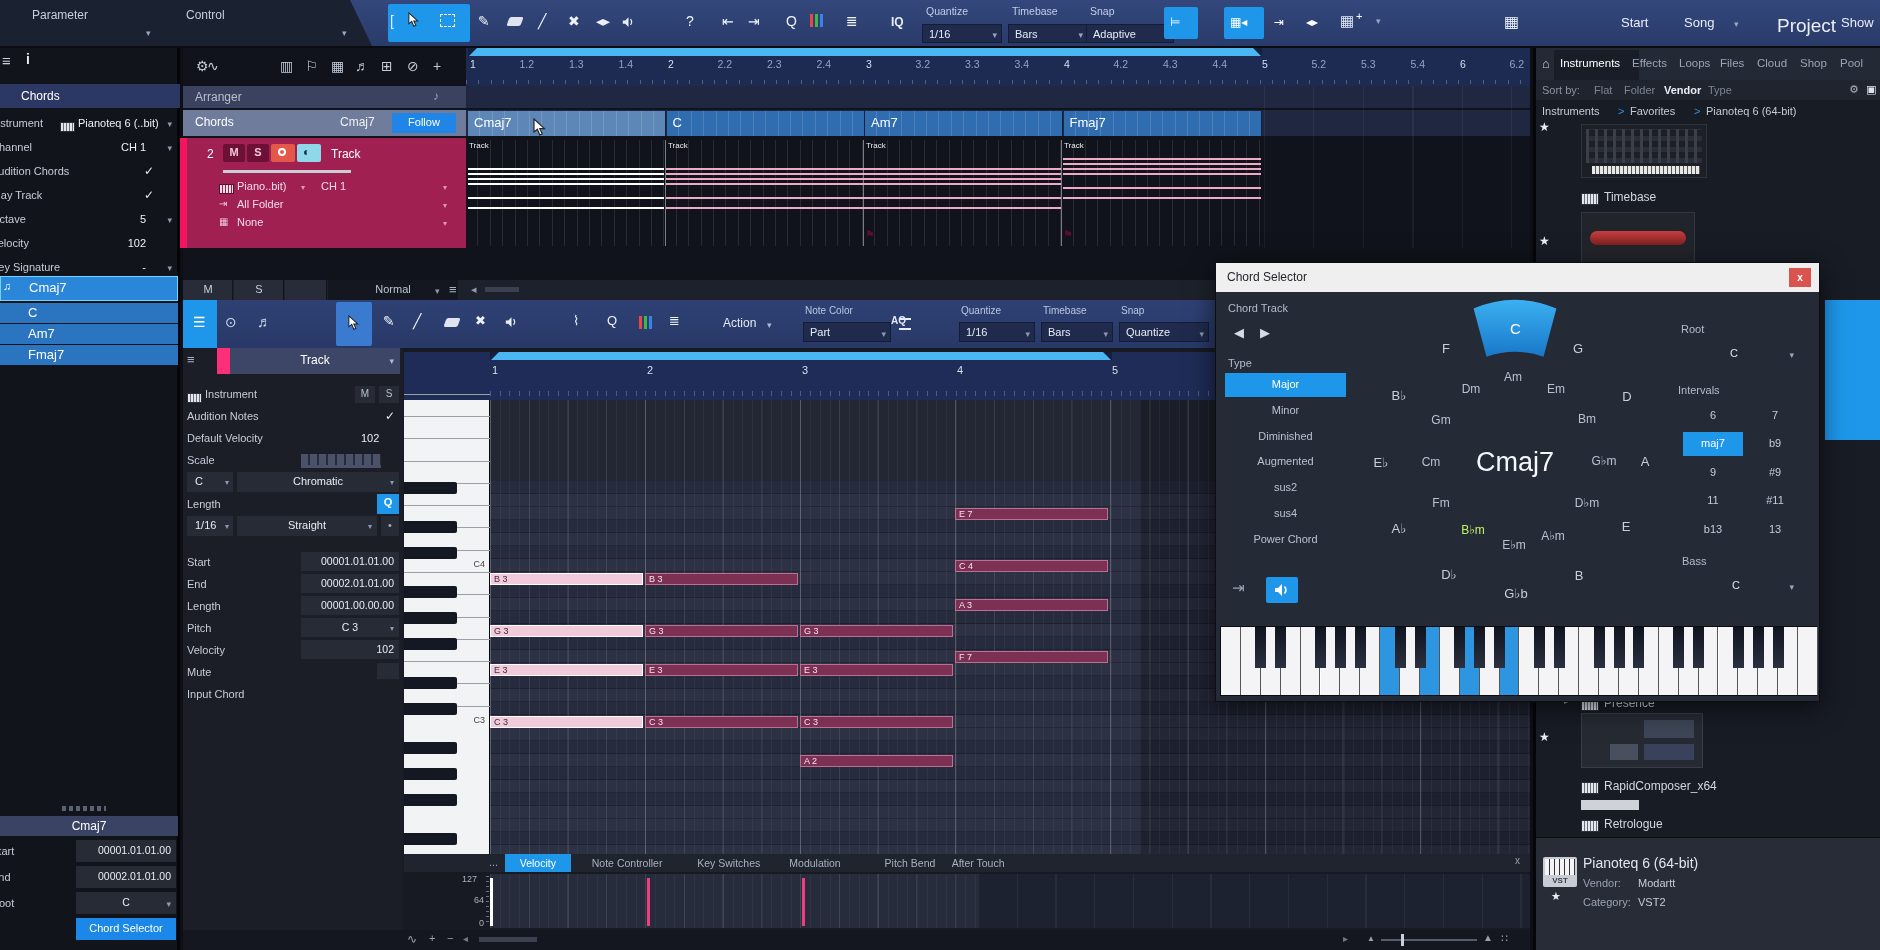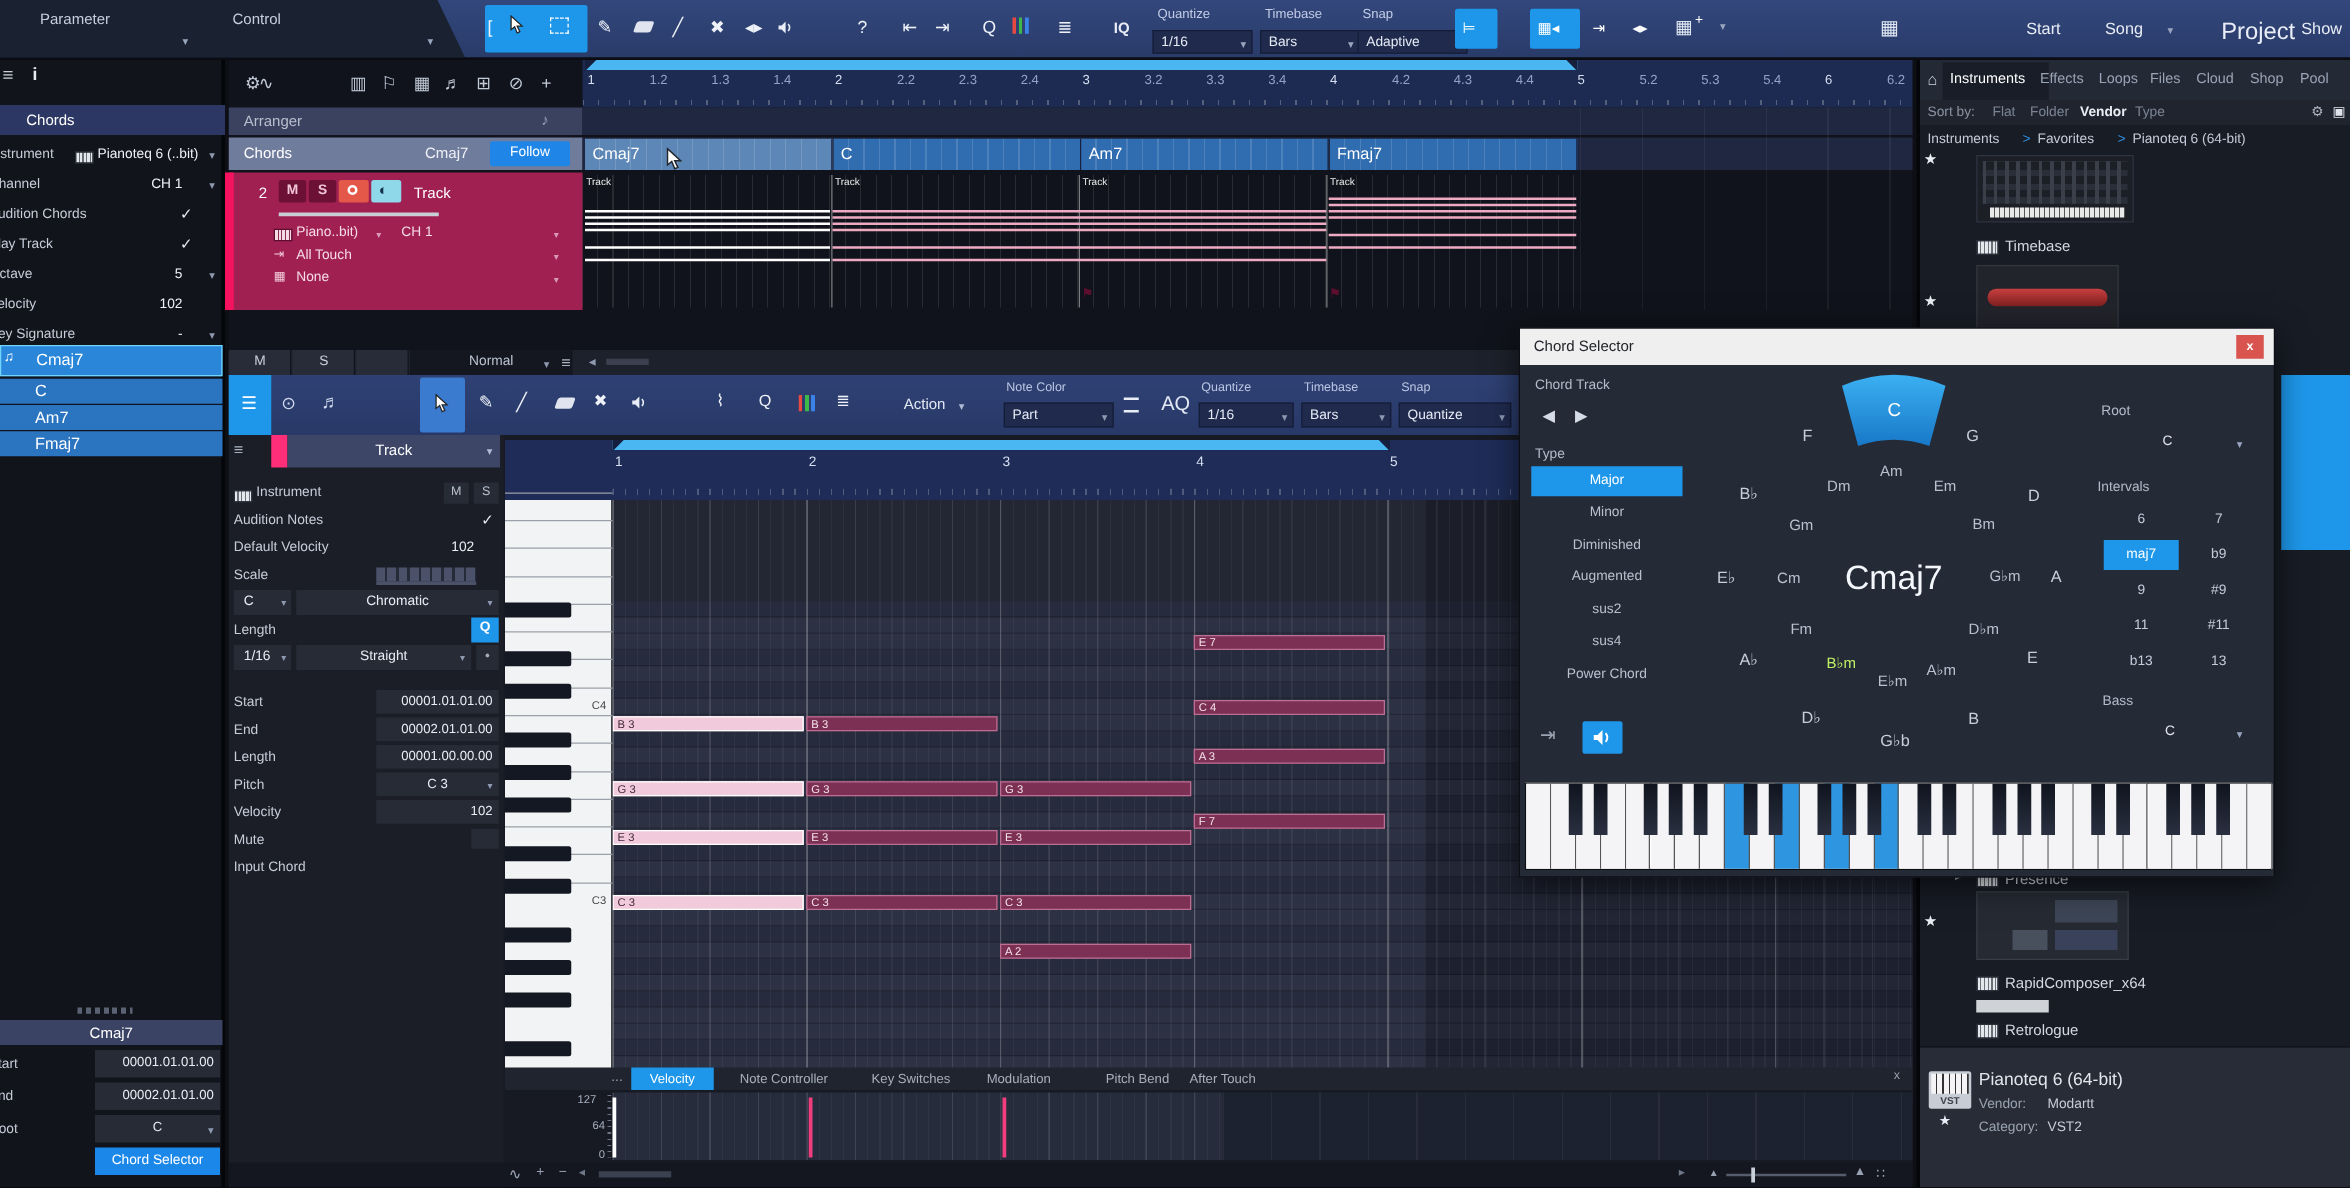--- a/index.html
+++ b/index.html
@@ -254,21 +254,21 @@
         <div class="abs" style="left: 40px; top: 32px; width: 128px; height: 3px; background: rgb(200, 205, 214);"></div>
         <div class="abs" style="left: 36px; top: 40px; width: 240px; height: 18px;">
           <div class="abs" style="left: 0px; top: 4px;"><span class="kbdico pink"></span></div>
           <div class="abs" style="left: 18px; top: 2px; color: rgb(244, 219, 230); white-space: nowrap;">Piano..bit)</div>
           <div class="abs" style="left: 82px; top: 5px; color: rgb(216, 154, 180); font-size: 8px; white-space: nowrap;">▾</div>
           <div class="abs" style="left: 102px; top: 2px; color: rgb(244, 219, 230); white-space: nowrap;">CH 1</div>
           <div class="abs" style="left: 224px; top: 5px; color: rgb(216, 154, 180); font-size: 8px; white-space: nowrap;">▾</div>
         </div>
         <div class="abs" style="left: 36px; top: 58px; width: 240px; height: 18px;">
           <div class="abs" style="left: 0px; top: 2px; color: rgb(240, 198, 214); font-size: 10px; white-space: nowrap;">⇥</div>
-          <div class="abs" style="left: 18px; top: 2px; color: rgb(244, 219, 230); white-space: nowrap;">All Touch</div>
+          <div class="abs" style="left: 18px; top: 2px; color: rgb(244, 219, 230); white-space: nowrap;">All Folder</div>
           <div class="abs" style="left: 224px; top: 5px; color: rgb(216, 154, 180); font-size: 8px; white-space: nowrap;">▾</div>
         </div>
         <div class="abs" style="left: 36px; top: 76px; width: 240px; height: 18px;">
           <div class="abs" style="left: 0px; top: 2px; color: rgb(240, 198, 214); font-size: 10px; white-space: nowrap;">▦</div>
           <div class="abs" style="left: 18px; top: 2px; color: rgb(244, 219, 230); white-space: nowrap;">None</div>
           <div class="abs" style="left: 224px; top: 5px; color: rgb(216, 154, 180); font-size: 8px; white-space: nowrap;">▾</div>
         </div>
       </div>
       <div class="abs" style="left: 283px; top: 92px; width: 798px; height: 106px; background: repeating-linear-gradient(90deg, transparent 0px, transparent 11.4px, rgba(255, 255, 255, 0.1) 11.4px, rgba(255, 255, 255, 0.1) 12.4px);">
         <div class="abs" style="left: 199px; top: 0px; width: 1px; height: 106px; background: rgba(255, 255, 255, 0.45);"></div>
@@ -345,21 +345,21 @@
       <div class="abs" style="left: 456px; top: 36px; width: 13px; height: 13px; background: linear-gradient(90deg, rgb(232, 72, 64) 0px, rgb(232, 72, 64) 3px, transparent 3px, transparent 5px, rgb(63, 184, 74) 5px, rgb(63, 184, 74) 8px, transparent 8px, transparent 10px, rgb(59, 130, 232) 10px, rgb(59, 130, 232) 13px);"></div>
       <div class="abs" style="left: 486px; top: 33px; color: rgb(238, 242, 248); font-size: 13px; white-space: nowrap;">≣</div>
       <div class="abs" style="left: 540px; top: 36px; color: rgb(226, 232, 244); font-size: 12px; white-space: nowrap;">Action</div>
       <div class="abs" style="left: 584px; top: 40px; color: rgb(174, 185, 212); font-size: 9px; white-space: nowrap;">▾</div>
       <div class="abs" style="left: 622px; top: 25px; color: rgb(185, 198, 226); font-size: 10px; white-space: nowrap;">Note Color</div>
       <div class="abs" style="left: 620px; top: 42px; width: 88px; height: 20px; background: rgb(31, 42, 77); border: 1px solid rgb(20, 29, 56);">
         <div class="abs" style="left: 6px; top: 3px; color: rgb(230, 235, 245); white-space: nowrap;">Part</div>
         <div class="abs" style="right: 4px; top: 6px; color: rgb(142, 153, 176); font-size: 9px; white-space: nowrap;">▾</div>
       </div>
       <div class="abs" style="left: 716px; top: 38px; width: 12px; height: 12px; background: linear-gradient(rgb(232, 237, 246) 0px, rgb(232, 237, 246) 2px, transparent 2px); border-bottom: 2px solid rgb(232, 237, 246);"></div>
-      <div class="abs" style="left: 746px; top: 35px; color: rgb(226, 232, 244); font-size: 16px; font-weight: normal; white-space: nowrap;">AQ</div>
+      <div class="abs" style="left: 708px; top: 35px; color: rgb(226, 232, 244); font-size: 10px; font-weight: bold; white-space: nowrap;">AQ</div>
       <div class="abs" style="left: 778px; top: 25px; color: rgb(185, 198, 226); font-size: 10px; white-space: nowrap;">Quantize</div>
       <div class="abs" style="left: 776px; top: 42px; width: 76px; height: 20px; background: rgb(31, 42, 77); border: 1px solid rgb(20, 29, 56);">
         <div class="abs" style="left: 6px; top: 3px; color: rgb(230, 235, 245); white-space: nowrap;">1/16</div>
         <div class="abs" style="right: 4px; top: 6px; color: rgb(142, 153, 176); font-size: 9px; white-space: nowrap;">▾</div>
       </div>
       <div class="abs" style="left: 860px; top: 25px; color: rgb(185, 198, 226); font-size: 10px; white-space: nowrap;">Timebase</div>
       <div class="abs" style="left: 858px; top: 42px; width: 72px; height: 20px; background: rgb(31, 42, 77); border: 1px solid rgb(20, 29, 56);">
         <div class="abs" style="left: 6px; top: 3px; color: rgb(230, 235, 245); white-space: nowrap;">Bars</div>
         <div class="abs" style="right: 4px; top: 6px; color: rgb(142, 153, 176); font-size: 9px; white-space: nowrap;">▾</div>
       </div>

